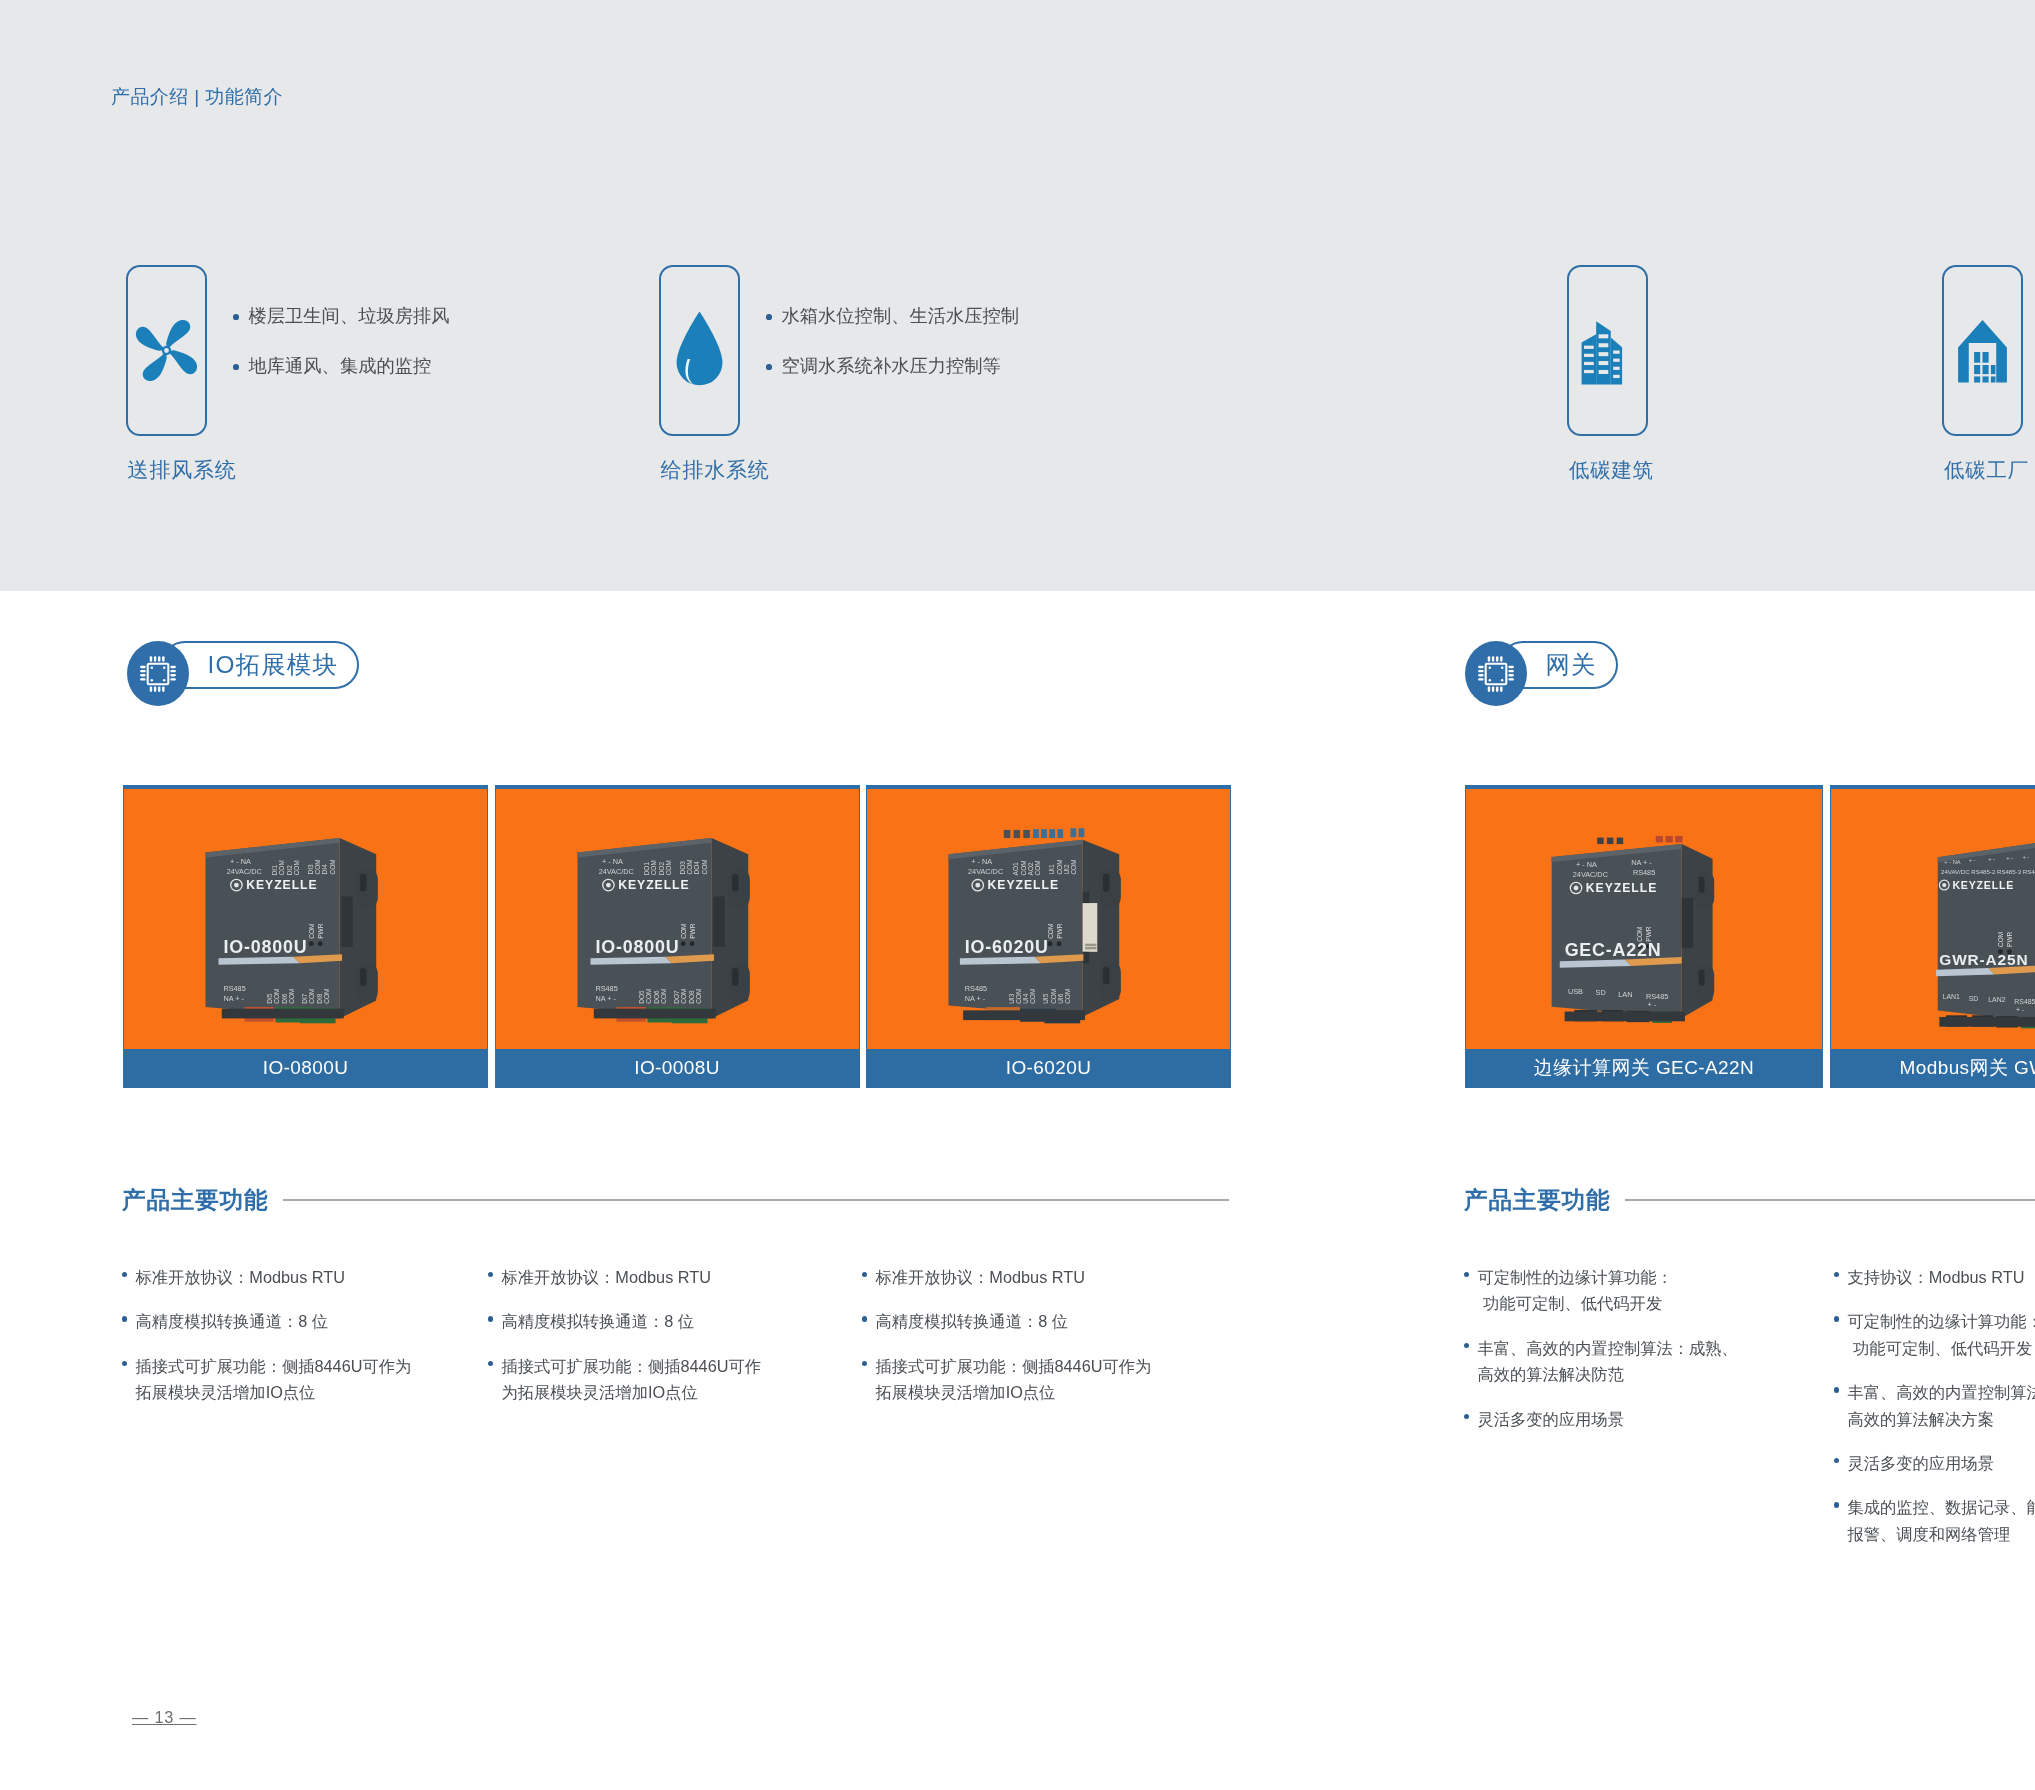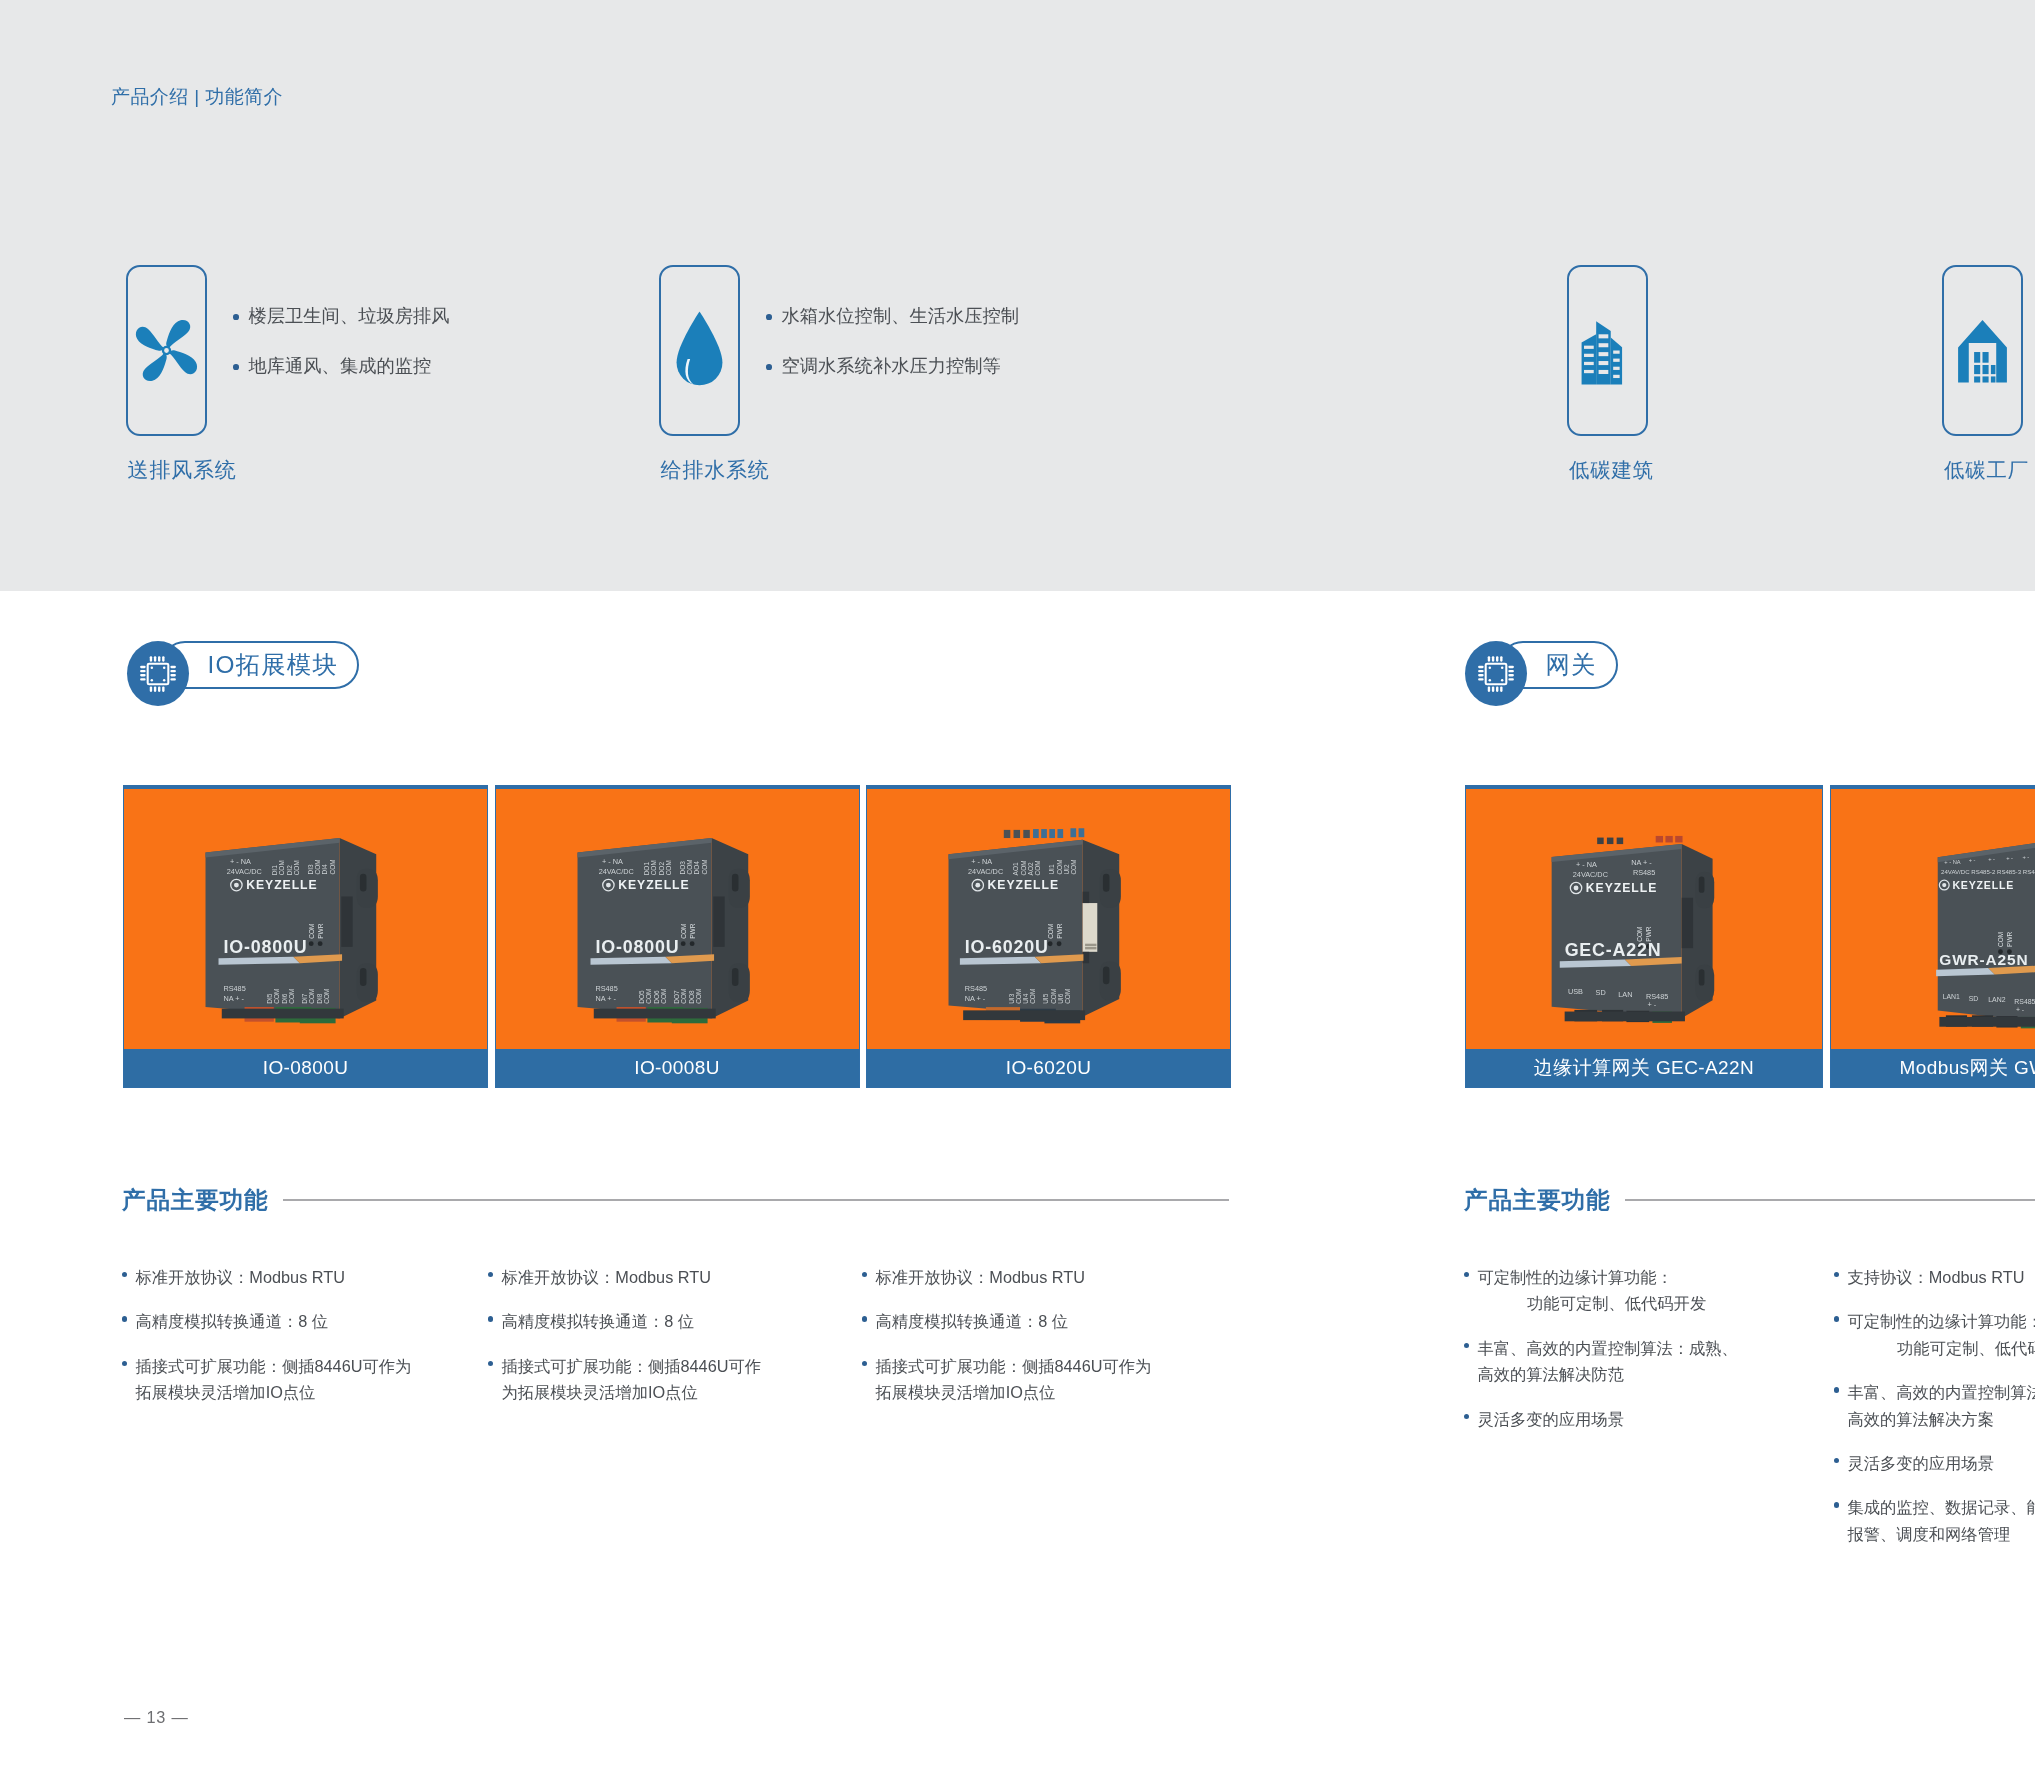--- a/index.html
+++ b/index.html
@@ -8,21 +8,21 @@
 
   
   .grey-band{position:absolute;left:0;top:0;width:2622px;height:591px;background:#e7e8e9;}
 
   
   .runhead{position:absolute;top:84px;font-size:19px;letter-spacing:0.4px;color:#2f6ea8;white-space:nowrap;}
   .runhead.left{left:111px;}
 
   
   .pagenum{position:absolute;top:1708px;font-size:16.3px;color:#6d6e71;white-space:nowrap;letter-spacing:0.8px;}
-  .pagenum.left{left:124px;}
+  .pagenum.left{left:132px;text-decoration:underline;}
 
   
   .scen{position:absolute;top:265px;}
   .scen .tile{position:absolute;left:0;top:0;width:81px;height:171px;border:2px solid #2f6ea8;border-radius:14px;box-sizing:border-box;display:flex;align-items:center;justify-content:center;}
   .scen .bullets{position:absolute;left:107px;top:40px;}
   .scen .b{display:flex;align-items:flex-start;margin-bottom:28px;}
   .scen .b .dot{width:5.7px;height:5.7px;border-radius:50%;background:#2d5f92;margin:9px 9.8px 0 0;flex:0 0 auto;}
   .scen .b .txt{font-size:18.3px;color:#4b4f54;white-space:nowrap;line-height:1.2;}
   .scen .cap{position:absolute;left:1.6px;top:191px;font-size:21px;color:#2f6ea8;letter-spacing:0.8px;white-space:nowrap;}
 
@@ -52,21 +52,21 @@
   .feat-head .t{font-size:23.6px;color:#2f6ea8;font-weight:bold;letter-spacing:0.8px;white-space:nowrap;}
   .feat-head .rule{height:2px;background:#a9a9ac;margin-left:14.7px;}
 
   
   .fcols{position:absolute;display:flex;}
   .fcol{}
   .fitem{display:flex;align-items:flex-start;margin-bottom:18px;}
   .fitem .dot{width:5.3px;height:5.3px;border-radius:50%;background:#2d5f92;margin:8.1px 8.1px 0 0;flex:0 0 auto;}
   .fitem .lines{}
   .fitem .ln{font-size:16.3px;color:#4b4f54;line-height:1.62;white-space:nowrap;}
-  .fitem .ln.ind{padding-left:5.7px;margin-left:44px;}
+  .fitem .ln.ind{padding-left:5.7px;}
 </style>
 </head>
 <body>
 
 <div class="page">
 
   <div class="grey-band"></div>
 
   <div class="runhead left">产品介绍 | 功能简介</div>
 

